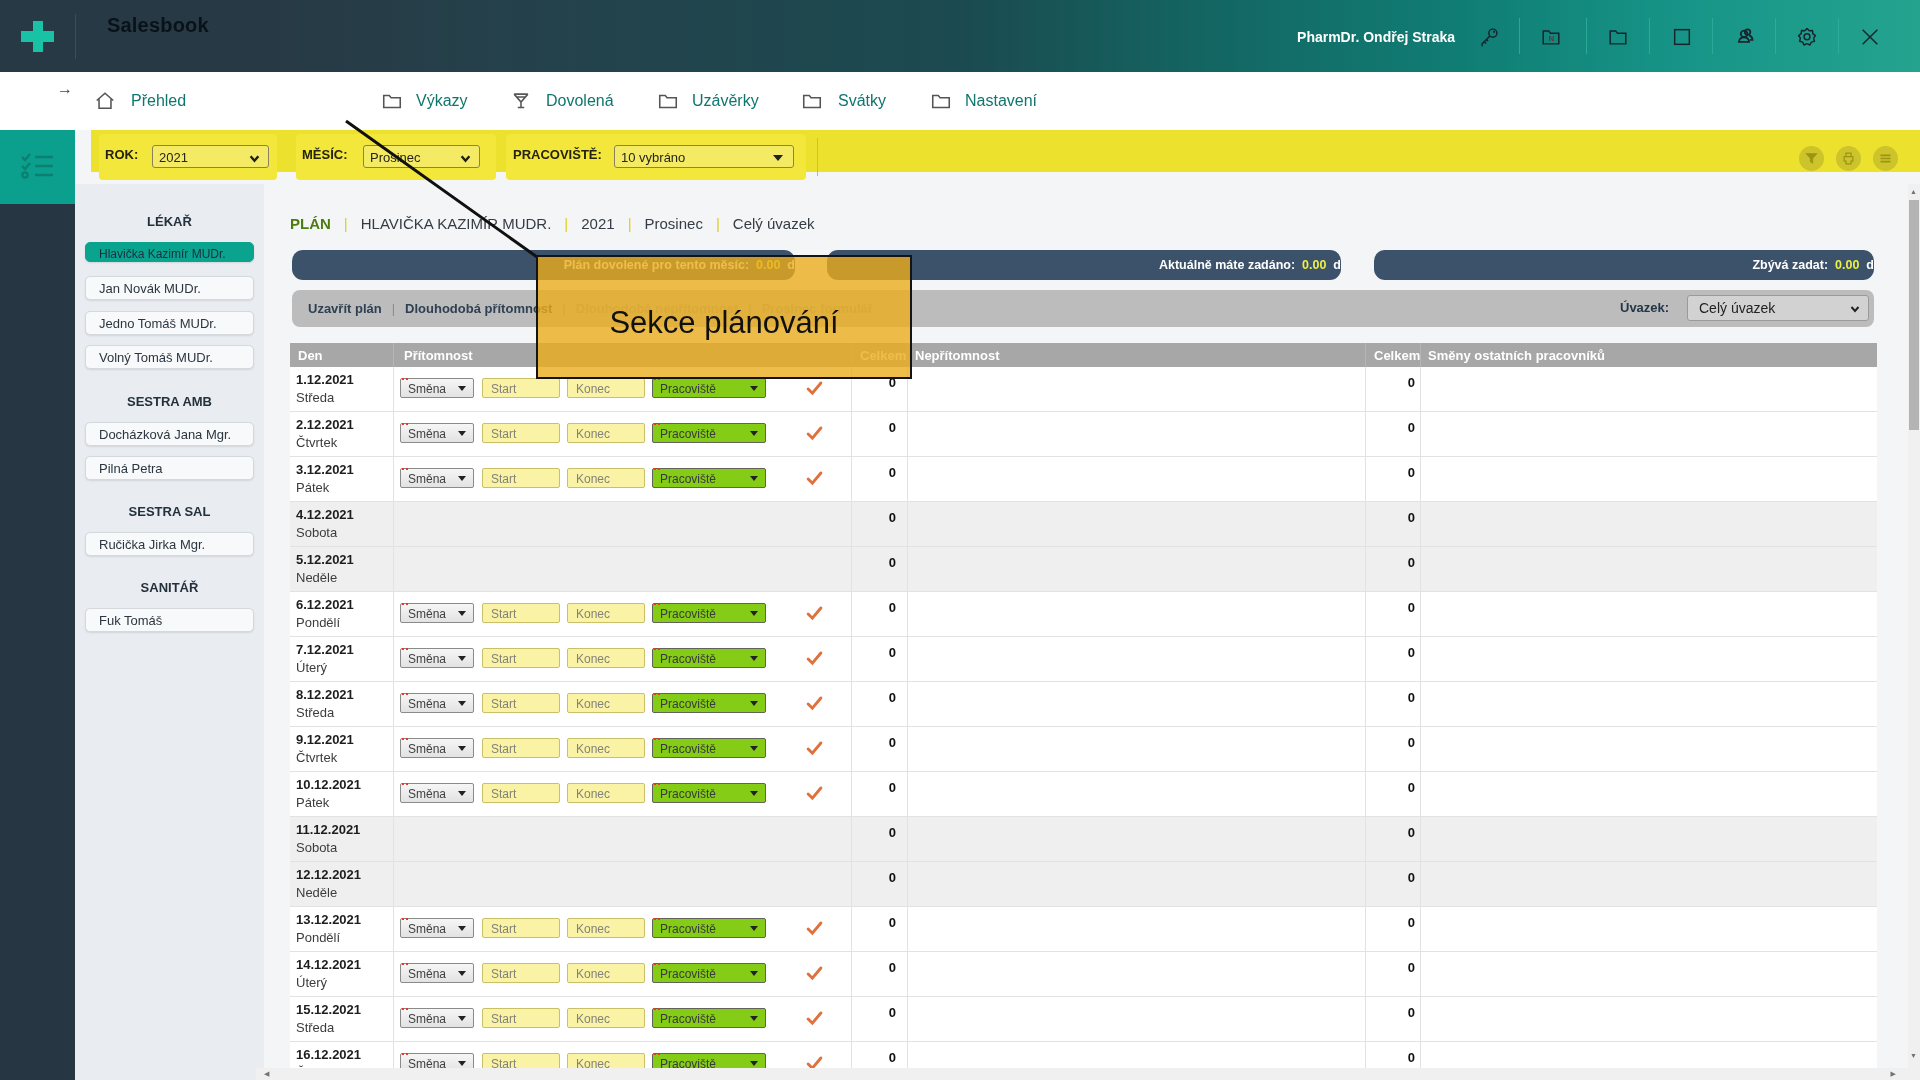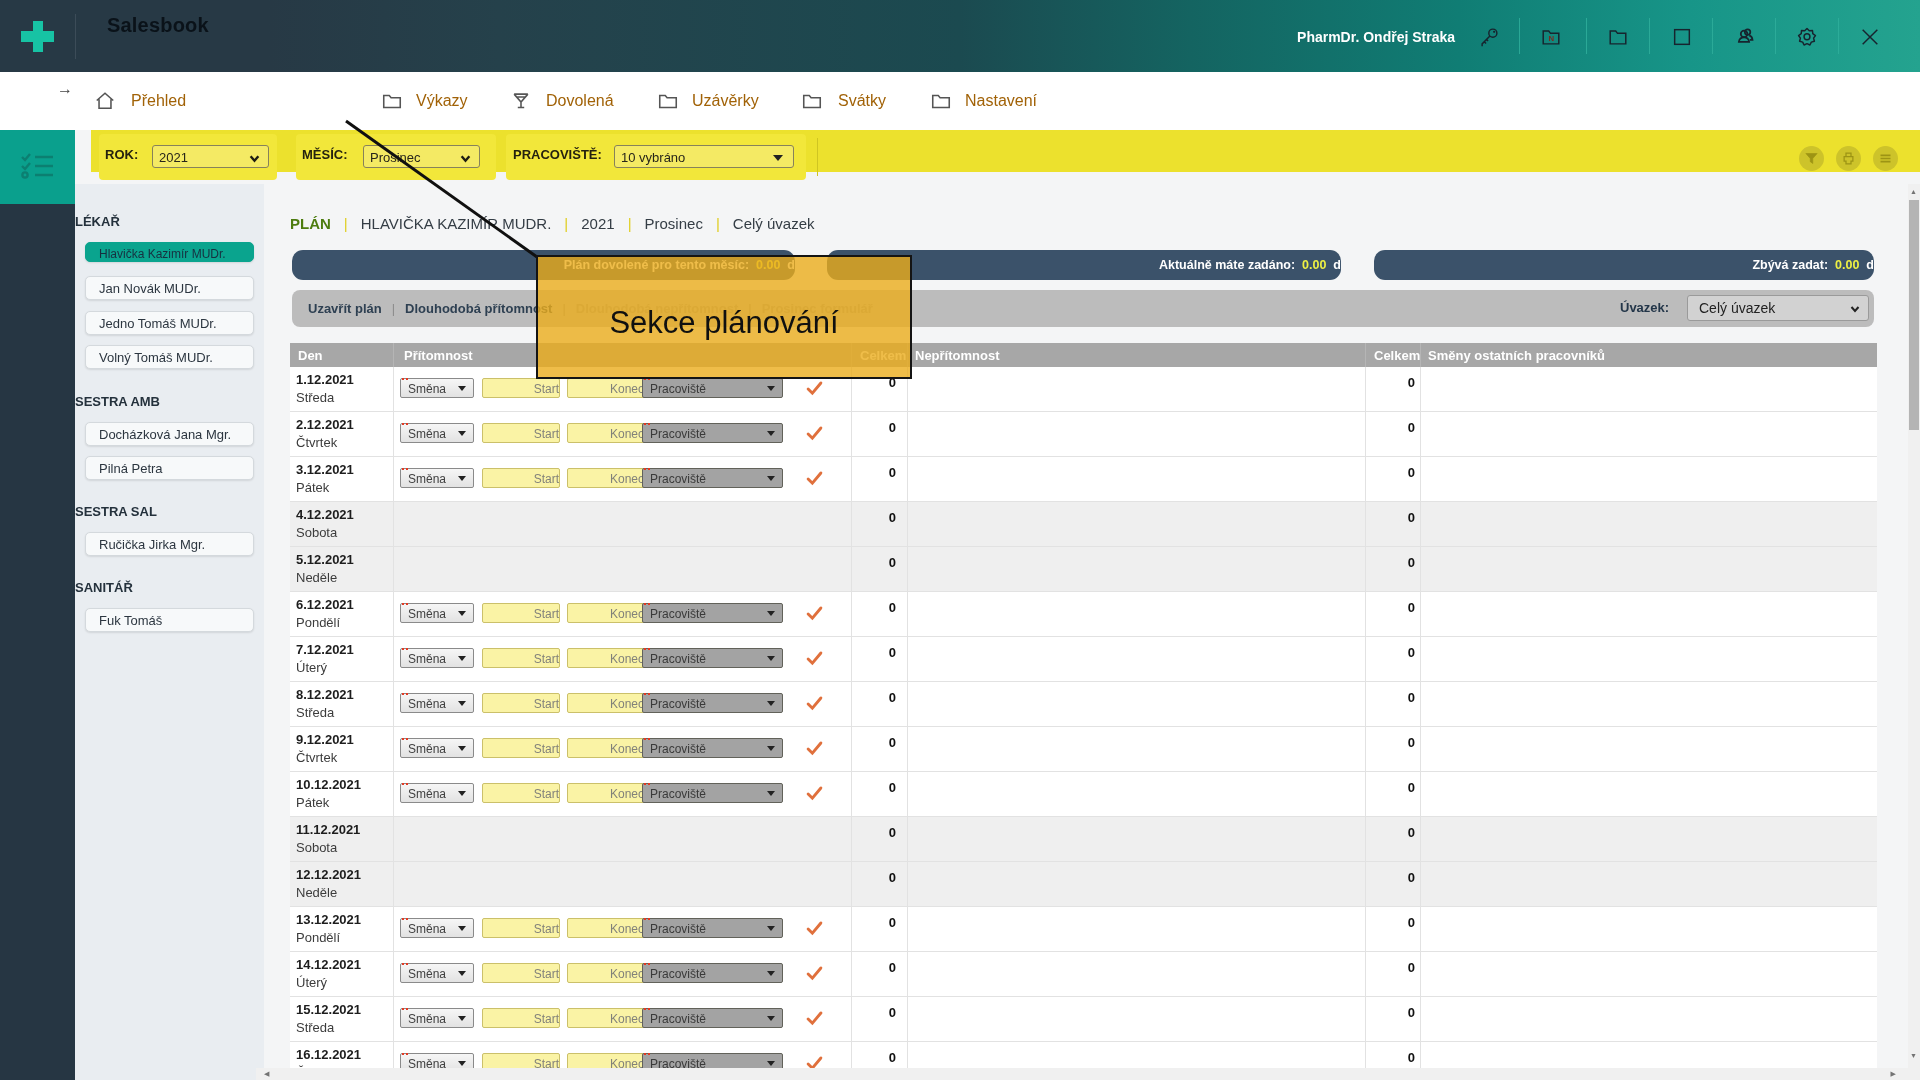--- a/index.html
+++ b/index.html
@@ -18,21 +18,21 @@
 .hico { position:absolute; top:26px; width:22px; height:22px; }
 .hico svg { width:22px; height:22px; stroke:#17242e; fill:none; stroke-width:1.6; }
 .hsep { position:absolute; top:18px; width:1px; height:36px; background:#2fae9b; opacity:0.85; }
 
 
 .nav { position:absolute; left:0; top:72px; width:1920px; height:58px; background:#fff; }
 .backarrow { position:absolute; left:57px; top:8px; font-size:16px; color:#444; }
 .tab { position:absolute; top:0; height:58px; }
 .tab .ic { position:absolute; top:18px; width:22px; height:22px; }
 .tab .ic svg { width:22px; height:22px; stroke:#555; fill:none; stroke-width:1.7; }
-.tab .tx { position:absolute; top:20px; font-size:16px; color:#a16207; white-space:nowrap; }
+.tab .tx { position:absolute; top:20px; font-size:16px; color:#0f766e; white-space:nowrap; }
 .tab.active { background:#f5e430; }
 
 
 .fbar { position:absolute; left:91px; top:130px; width:1845px; height:42px; background:#ece12d; }
 .fgrp { position:absolute; top:4px; height:46px; background:#f2e73a; border-radius:4px; }
 .flabel { position:absolute; top:17px; font-size:13px; font-weight:bold; color:#25220f; }
 .fsel { position:absolute; top:15px; height:23px; background:#f4ea64; border:1px solid #87825a; border-radius:3px;
   font-size:13px; color:#27251a; padding:4px 0 0 6px; }
 .fsel .chev { position:absolute; right:8px; top:6px; width:11px; height:11px; }
 .fsel .chev svg { width:11px; height:11px; stroke:#1d1d12; fill:none; stroke-width:2.2; }
@@ -41,21 +41,21 @@
 .fbtn { position:absolute; top:146px; width:25px; height:25px; border-radius:50%; background:#cdc32a; }
 .fbtn svg { position:absolute; left:5px; top:5px; width:15px; height:15px; stroke:#9d9414; fill:#9d9414; }
 
 
 .tealstrip { position:absolute; left:0; top:130px; width:75px; height:74px; background:#0aa08d; }
 .tealstrip svg { position:absolute; left:21px; top:23px; width:33px; height:28px; stroke:#0c7f71; fill:none; stroke-width:2.4; }
 .navystrip { position:absolute; left:0; top:204px; width:75px; height:876px; background:#263643; }
 
 
 .sidebar { position:absolute; left:75px; top:184px; width:189px; height:896px; background:#e9edf1; }
-.shead { position:absolute; left:0; width:189px; font-size:13px; font-weight:bold; color:#24313c; }
+.shead { position:absolute; left:0; width:189px; text-align:center; font-size:13px; font-weight:bold; color:#24313c; }
 .sbtn { position:absolute; left:10px; width:169px; height:24px; background:#f7f9fa; border:1px solid #d4d9dd;
   border-radius:5px; font-size:13px; color:#2c3640; padding:4px 0 0 13px; box-shadow:0 1px 2px rgba(0,0,0,0.10); }
 .sbtn.sel { background:#0aa48e; border-color:#0aa48e; color:#173040; }
 .crumbs { position:absolute; left:290px; top:215px; font-size:15px; color:#343d45; }
 .crumbs .b { color:#4d7c0f; font-weight:bold; }
 .crumbs .sep { color:#e0ce22; padding:0 13px; }
 .nbar { position:absolute; top:250px; height:30px; background:#3b526a; border-radius:11px; color:#fff;
   font-size:12.5px; font-weight:bold; text-align:right; padding-top:8px; }
 .nbar .val { color:#eef043; }
 .toolbar { position:absolute; left:292px; top:290px; width:1582px; height:37px; background:#bcbcbc; border-radius:8px;
@@ -73,26 +73,26 @@
 .thead span { position:absolute; top:5px; }
 .row { position:absolute; left:290px; width:1587px; height:45px; background:#fff; border-bottom:1px solid #e2e2e2; }
 .row.wknd { background:#efefef; }
 .dcell { position:absolute; left:6px; top:5px; }
 .dt { font-size:13px; font-weight:bold; color:#1d1d1d; }
 .dy { font-size:13px; color:#3c3c3c; margin-top:3px; }
 .vline { position:absolute; top:0; bottom:0; width:1px; background:#e2e2e2; }
 .ctl { position:absolute; left:0; top:11px; height:22px; }
 .sel { position:absolute; height:20px; font-size:12px; color:#414141; }
 .sel.smena { left:110px; width:74px; background:linear-gradient(#f6f6f6,#e2e2e2); border:1px solid #8a8a8a; border-radius:2px; padding:3px 0 0 7px; }
-.sel.prac { left:352px; width:141px; background:#a3a3a3; border:1px solid #62625a; border-radius:2px; padding:3px 0 0 7px; color:#3a3a3a; }
+.sel.prac { left:362px; width:114px; background:#84cc16; border:1px solid #62625a; border-radius:2px; padding:3px 0 0 7px; color:#3a3a3a; }
 .tri { position:absolute; right:7px; top:7px; width:0; height:0; border-left:4px solid transparent; border-right:4px solid transparent; border-top:5px solid #222; }
 .rd { position:absolute; left:1px; top:-1px; width:7px; height:2px;
   background:linear-gradient(90deg,#e23b24 0 2px,transparent 2px 4px,#e23b24 4px 6px,transparent 6px); }
 .inp { position:absolute; width:78px; height:20px; background:#faf3a5; border:1px solid #cbc06a; border-radius:2px;
-  font-size:12px; color:#82827a; padding:3px 0 0 8px;text-align:right; }
+  font-size:12px; color:#82827a; padding:3px 0 0 8px; }
 .inp { left:192px; }
 .inp.k { left:277px; }
 .chk { position:absolute; left:516px; top:2px; width:17px; height:17px; }
 .z { position:absolute; top:8px; font-size:13px; font-weight:bold; color:#111; }
 .z1 { left:561px; width:45px; text-align:right; }
 .z2 { left:1075px; width:50px; text-align:right; }
 
 
 .vsb { position:absolute; right:0; top:184px; width:12px; height:884px; background:#f0f0f0; }
 .vsb .thumb { position:absolute; left:1px; top:16px; width:10px; height:230px; background:#b4b4b4; }

